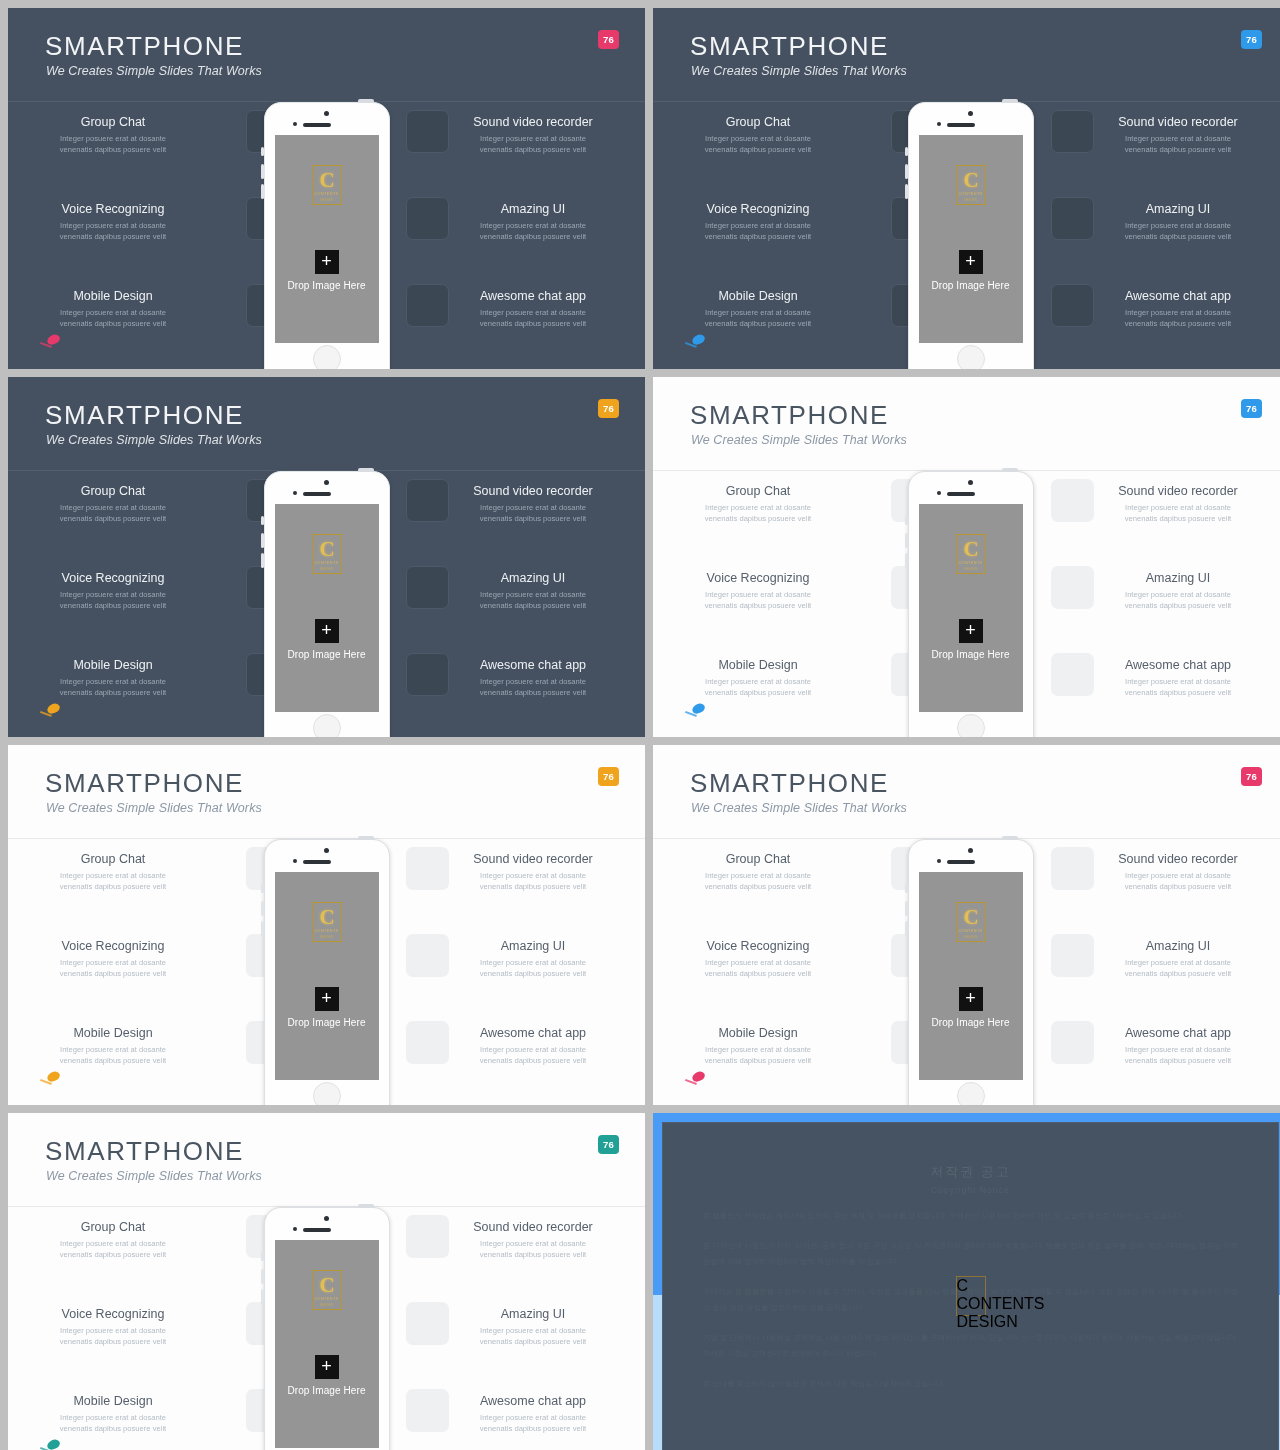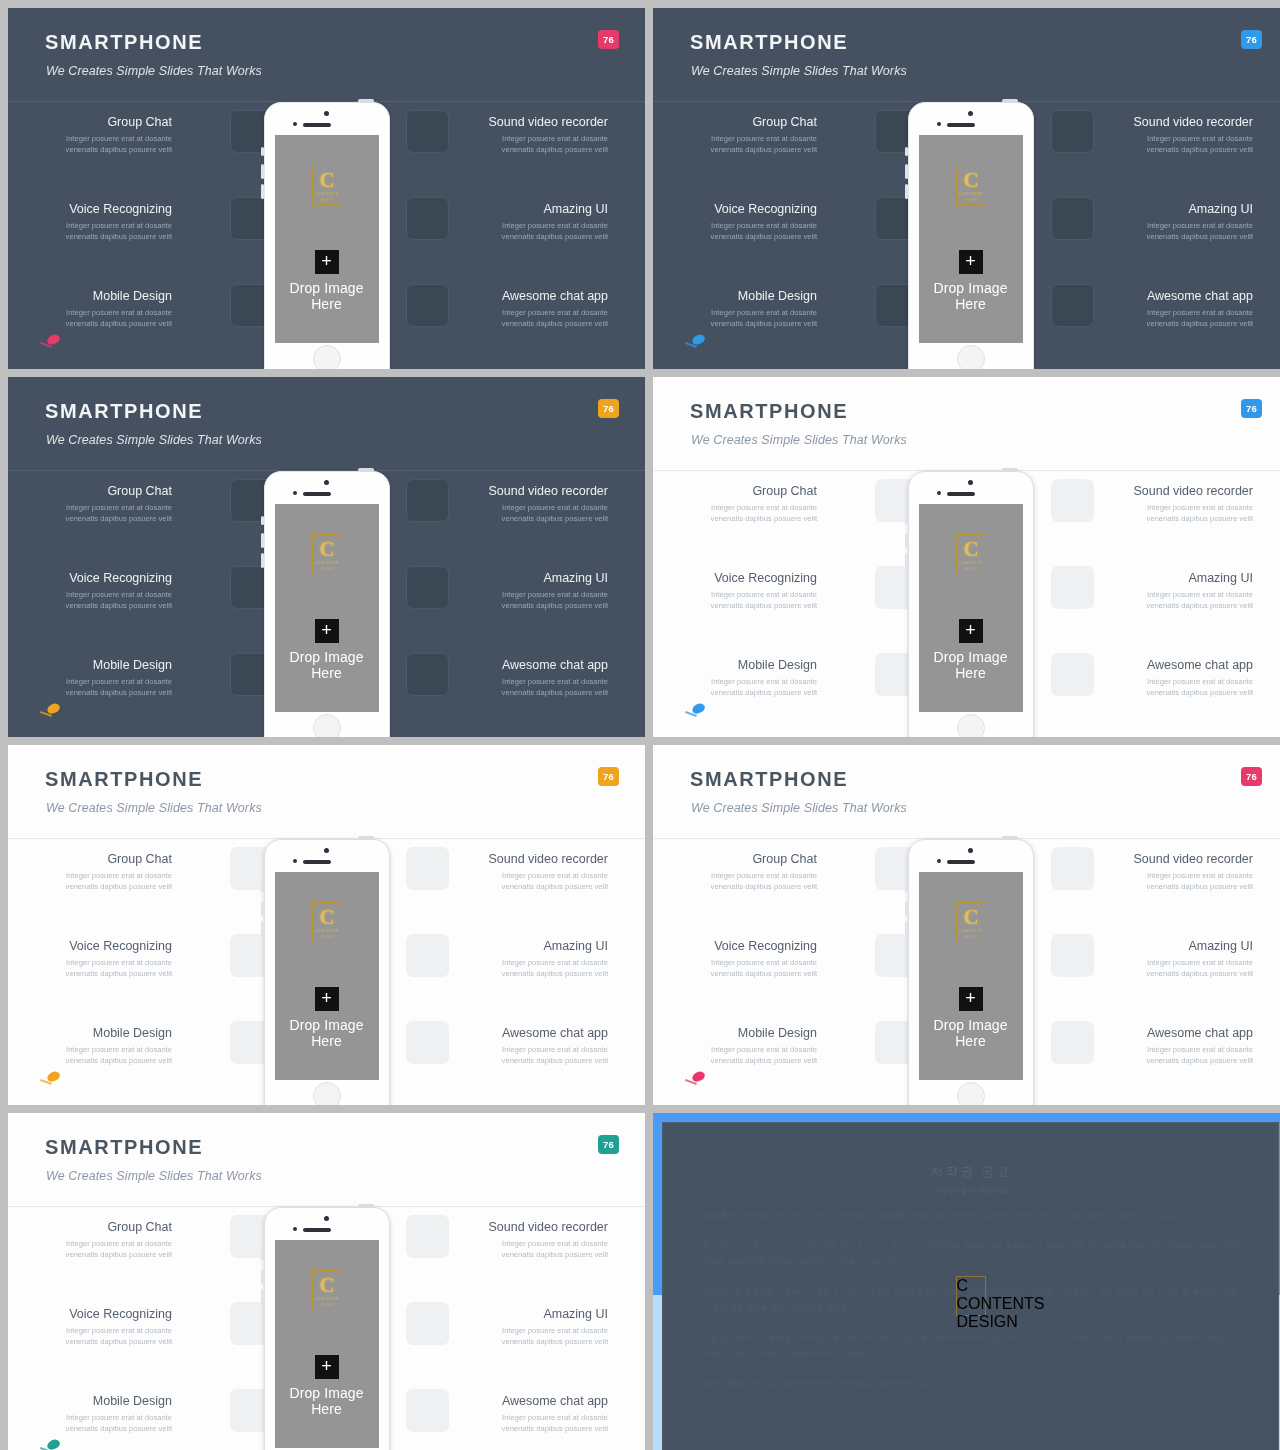--- a/index.html
+++ b/index.html
@@ -23,21 +23,21 @@
   .slide{ position:relative; overflow:hidden; }
   .slide.dark{ background:#455160; }
   .slide.light{ background:#fdfdfd; }
 
   
   .hdr{ position:relative; height:94px; }
   .slide.dark .hdr{ border-bottom:1px solid #525f6e; }
   .slide.light .hdr{ border-bottom:1px solid #e9e9e9; }
   .hdr .ttl{
     position:absolute; left:37px; top:23px;
-    font-size:20px; letter-spacing:1.6px; font-weight:700;
+    font-size:26px; letter-spacing:1.6px; font-weight:400;
     white-space:nowrap;
   }
   .hdr .sub{
     position:absolute; left:38px; top:56px;
     font-size:12.5px; letter-spacing:.1px; white-space:nowrap;font-style:italic;
   }
   .slide.dark .ttl{ color:#f2f4f6; }
   .slide.dark .sub{ color:#dfe3e7; }
   .slide.light .ttl{ color:#4a5562; }
   .slide.light .sub{ color:#8c98a6; }
@@ -47,22 +47,22 @@
     width:21px; height:19px; border-radius:4px;
     color:#fff; font-size:9.5px; font-weight:700;
     display:flex; align-items:center; justify-content:center;
     letter-spacing:.2px;
   }
 
   
   .body{ position:relative; height:267px; }
 
   .col{ position:absolute; top:8px; width:208px; }
-  .col.left{ left:14px; text-align:right; }
-  .col.right{ left:398px; text-align:right; }
+  .col.left{ left:30px; text-align:center; }
+  .col.right{ left:398px; text-align:center; }
 
   .feat{ position:relative; height:70px; margin-bottom:1px; }
   .feat.f2{ margin-top:17px; }
   .feat .ftxt{ position:absolute; top:5px; width:150px; }
   .col.left .ftxt{ left:0; }
   .col.right .ftxt{ left:52px; }
   .feat h4{ font-size:12.5px; font-weight:400; line-height:15px; margin-bottom:3px; }
   .feat p{ font-size:7.6px; line-height:11px; font-weight:400; }
   .slide.dark .feat h4{ color:#eef1f3; }
   .slide.dark .feat p{ color:#9aa6b3; }
@@ -135,21 +135,21 @@
     font-size:3px; letter-spacing:.3px; color:#c9a84e;
   }
   .plus{
     position:absolute; left:50%; top:115px; margin-left:-12px;
     width:24px; height:24px; background:#111;
     color:#fff; font-size:18px; line-height:22px; text-align:center;
     font-weight:400;
   }
   .drop{
     position:absolute; left:0; right:0; top:145px; text-align:center;
-    font-size:14px; color:#ffffff; letter-spacing:.1px;
+    font-size:10px; color:#ffffff; letter-spacing:.1px;
   }
 
   
   .copy-slide{ background:#4a9bf5; position:relative; padding:9px 9px 0 9px; }
   .copy-slide .band{
     position:absolute; left:0; right:0; bottom:0; height:179px; background:#b8ddfb;
   }
   .copy-inner{
     position:relative; z-index:2;
     height:341px; background:#465362;

